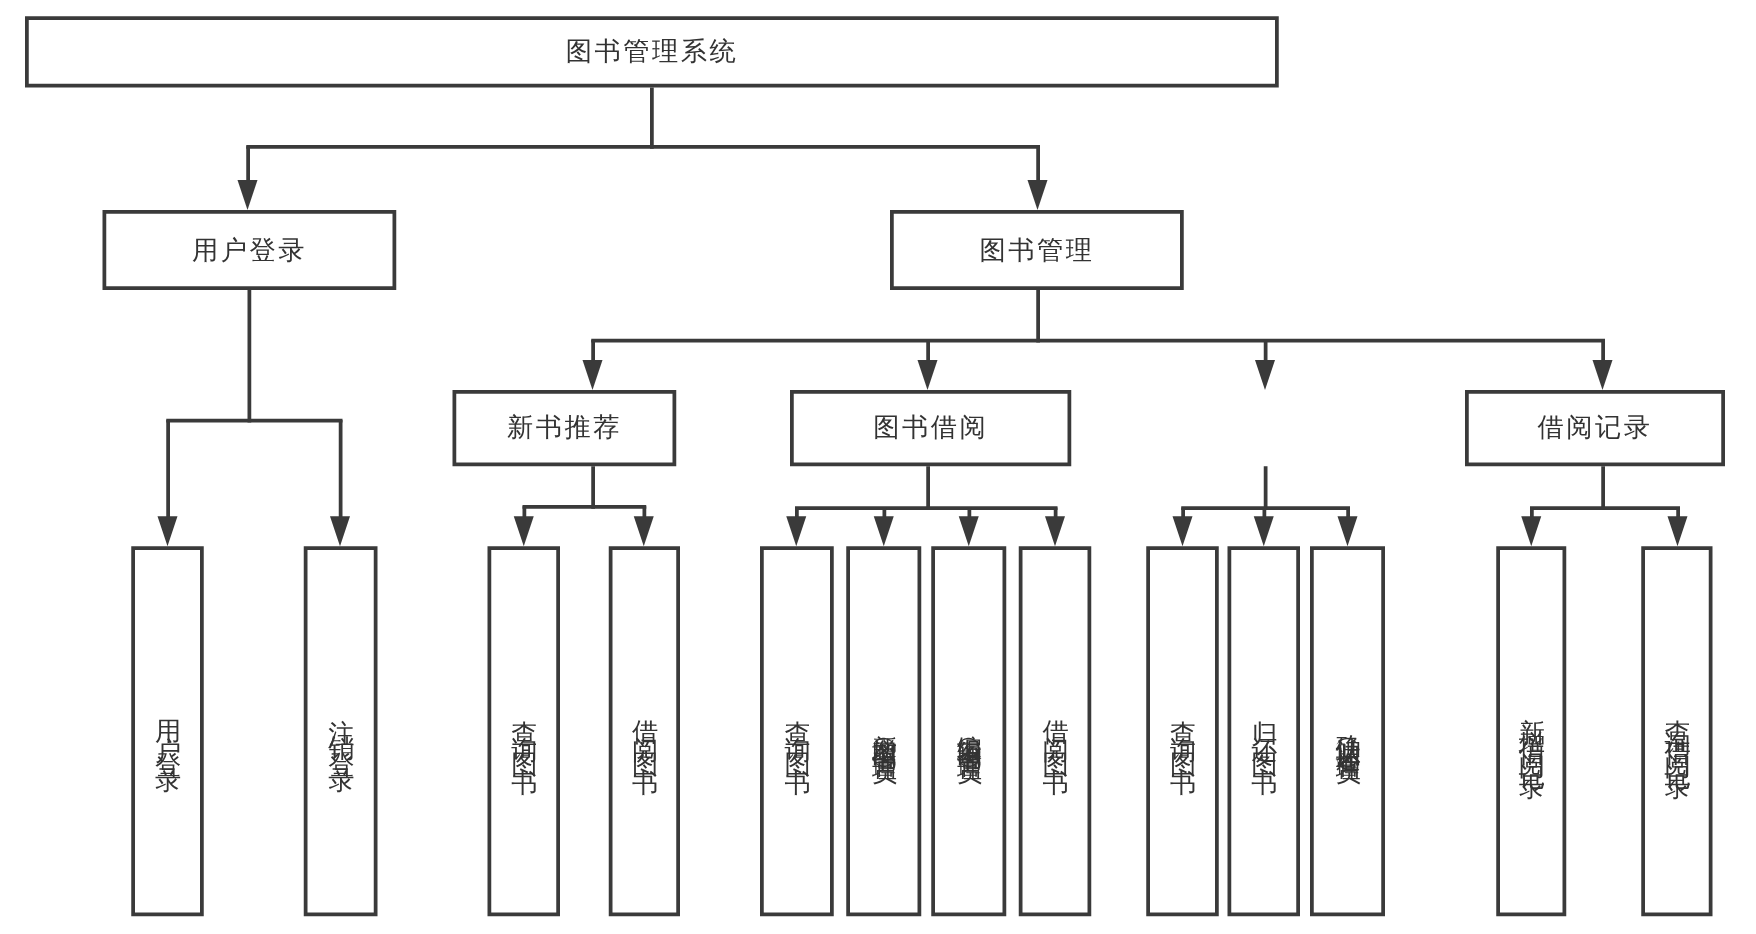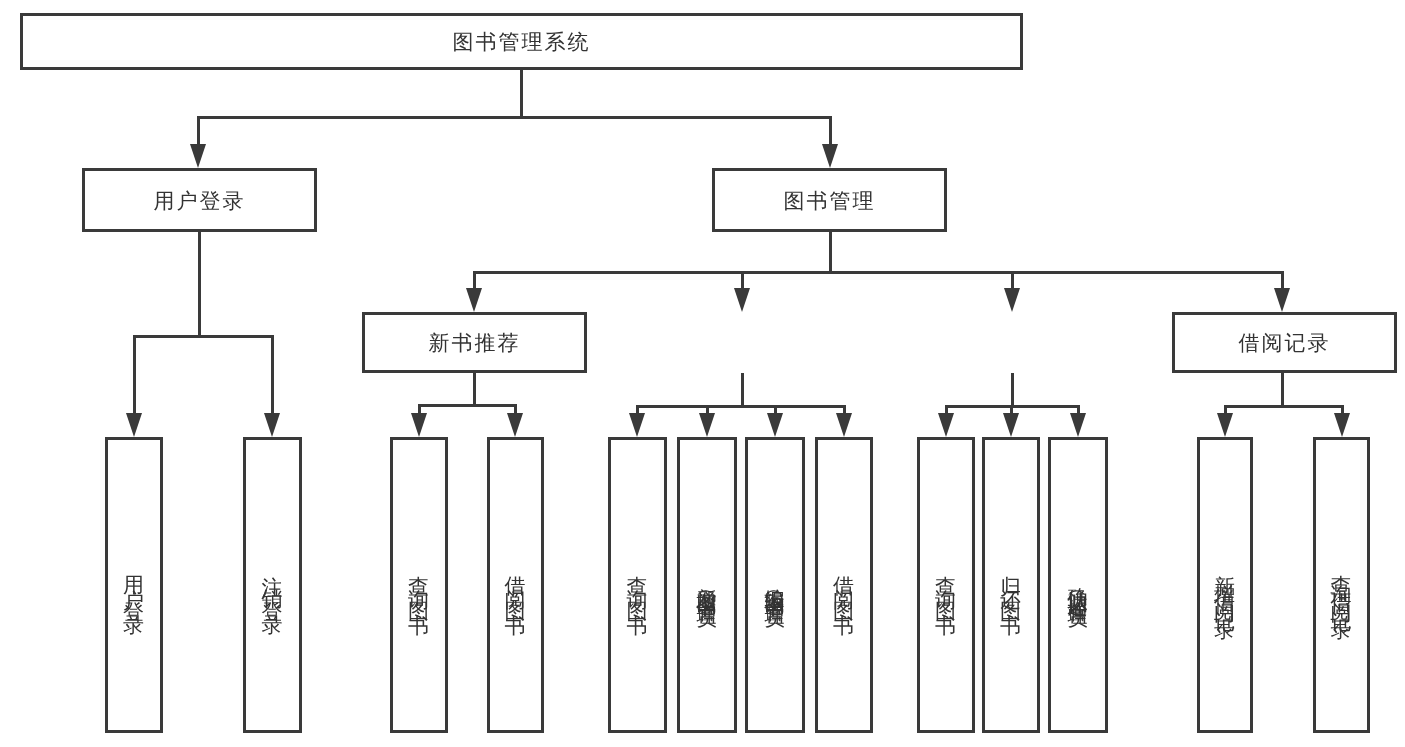--- a/index.html
+++ b/index.html
@@ -62,24 +62,27 @@
 <div id="stage">
 <div class="node" style="left: 20px; top: 13px; width: 1003px; height: 57px;">
       <span class="label">图书管理系统</span>
     </div>
     <div class="node" style="left: 82px; top: 168px; width: 235px; height: 64px;">
       <span class="label">用户登录</span>
     </div>
     <div class="node" style="left: 712px; top: 168px; width: 235px; height: 64px;">
       <span class="label">图书管理</span>
     </div>
-    <div class="node" style="left: 362px; top: 312px; width: 225px; height: 61px;">
+    <div class="node" style="left: 362px; top: 312px; width: 179px; height: 61px;">
       <span class="label">新书推荐</span>
     </div>
-    <div class="node" style="left: 1172px; top: 312px; width: 225px; height: 61px;">
+    <div class="node" style="left: 632px; top: 312px; width: 225px; height: 61px;">
+      <span class="label">图书借阅</span>
+    </div>
+    <div class="node" style="left: 1172px; top: 312px; width: 208px; height: 61px;">
       <span class="label">借阅记录</span>
     </div>
     <div class="node vertical" style="left: 105px; top: 437px; width: 58px; height: 296px;">
       <span class="label" style="letter-spacing: 13px;">用户登录</span>
     </div>
     <div class="node vertical" style="left: 243px; top: 437px; width: 59px; height: 296px;">
       <span class="label" style="letter-spacing: 13px;">注销登录</span>
     </div>
     <div class="node vertical" style="left: 390px; top: 437px; width: 58px; height: 296px;">
       <span class="label" style="letter-spacing: 13px;">查询图书</span>

